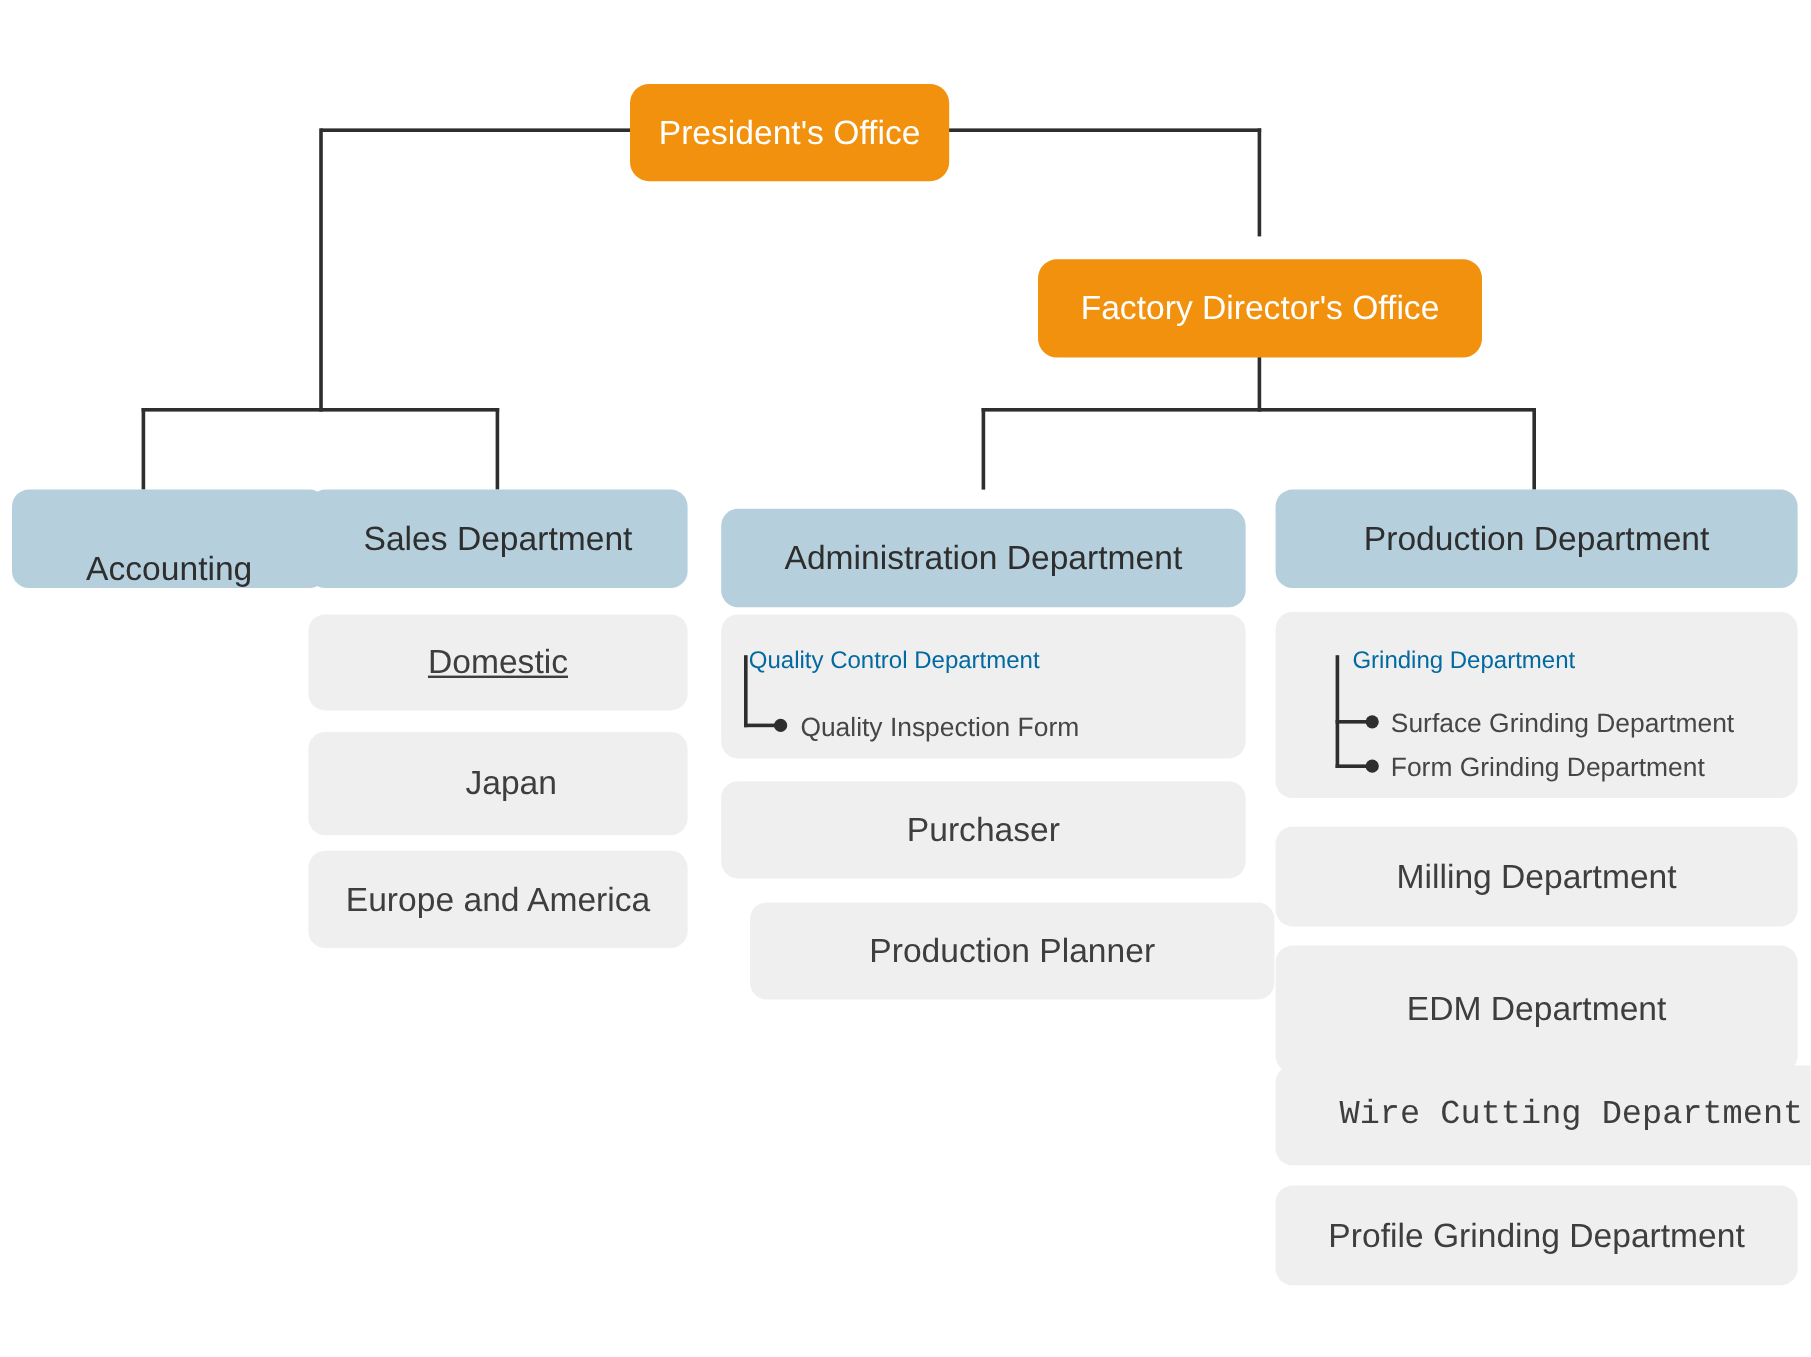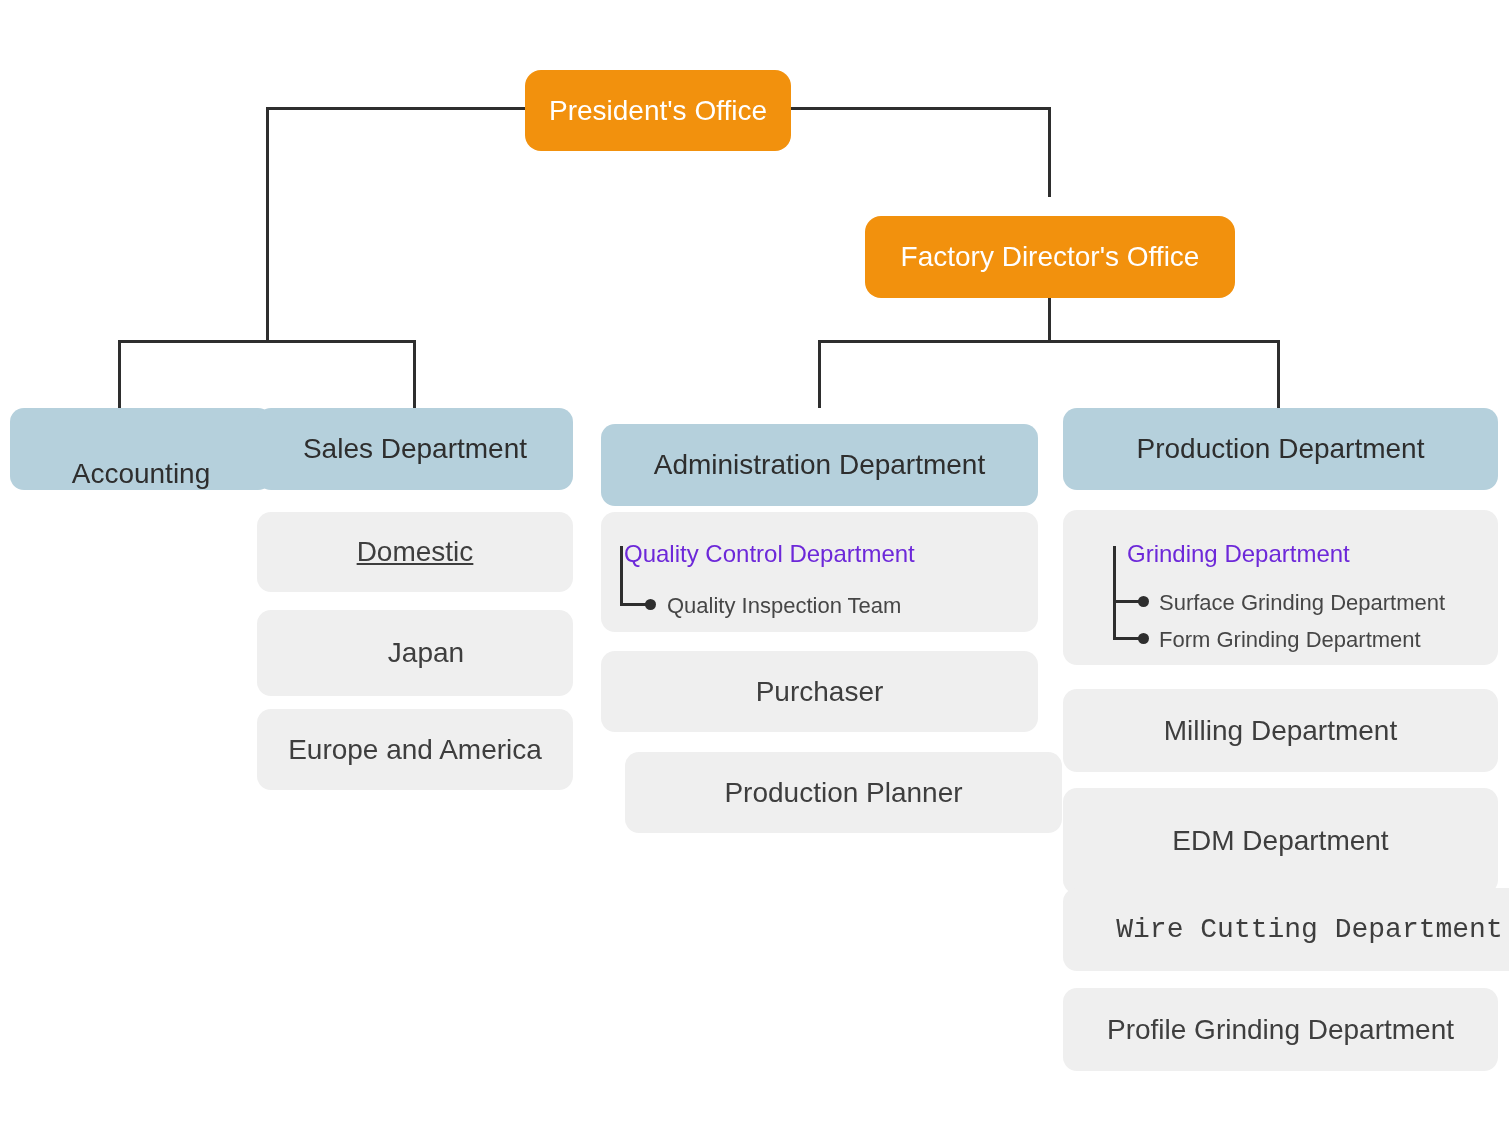--- a/index.html
+++ b/index.html
@@ -46,22 +46,22 @@
     background: var(--item-gray, #efefef);
     color: #3e3e3e;
     border-radius: 14px;
     font-size: 28px;
   }
   .node.composite {
     display: block; 
   }
   .composite-title {
     position: absolute;
-    font-size: 24px;
-    color: #6d28d9;
+    font-size: 20px;
+    color: #0369a1;
     white-space: nowrap;
   }
   .sub-label {
     position: absolute;
     font-size: 22px;
     color: #464646;
     white-space: nowrap;
   }
   .sub-line {
     position: absolute;
@@ -130,21 +130,21 @@
 
   <div class="node gray" style="left:257px; top:709px; width:316px; height:81px;">
     <span>Europe and America</span>
   </div>
 
   <div class="node gray composite" style="left:601px; top:512px; width:437px; height:120px;">
     <div class="composite-title" style="left:23px; top:28px;">Quality Control Department</div>
     <div class="sub-line v" style="left:19px; top:34px; height:60px;"></div>
     <div class="sub-line h" style="left:19px; top:91px; width:33px;"></div>
     <div class="bullet" style="left:44px; top:87px;"></div>
-    <div class="sub-label" style="left:66px; top:81px;">Quality Inspection Team</div>
+    <div class="sub-label" style="left:66px; top:81px;">Quality Inspection Form</div>
   </div>
 
   <div class="node gray" style="left:601px; top:651px; width:437px; height:81px;">
     <span>Purchaser</span>
   </div>
 
   <div class="node gray" style="left:601px; top:752px; width:437px; height:81px;margin-left:24px;">
     <span>Production Planner</span>
   </div>
 

